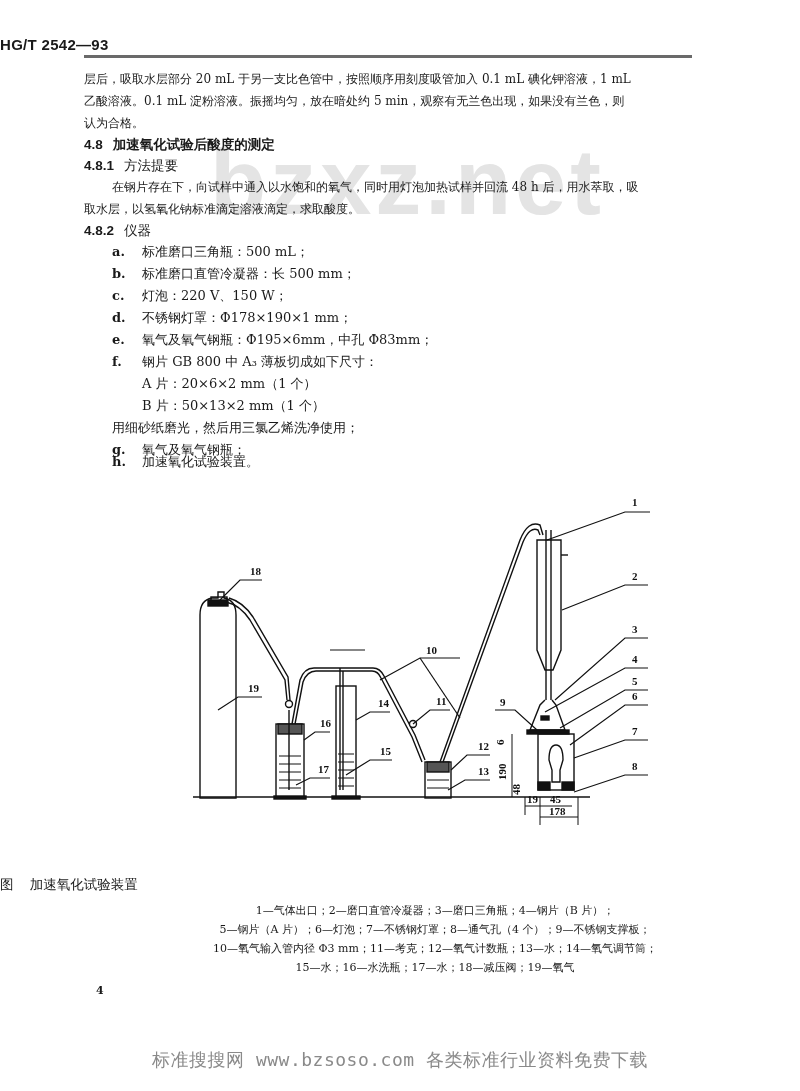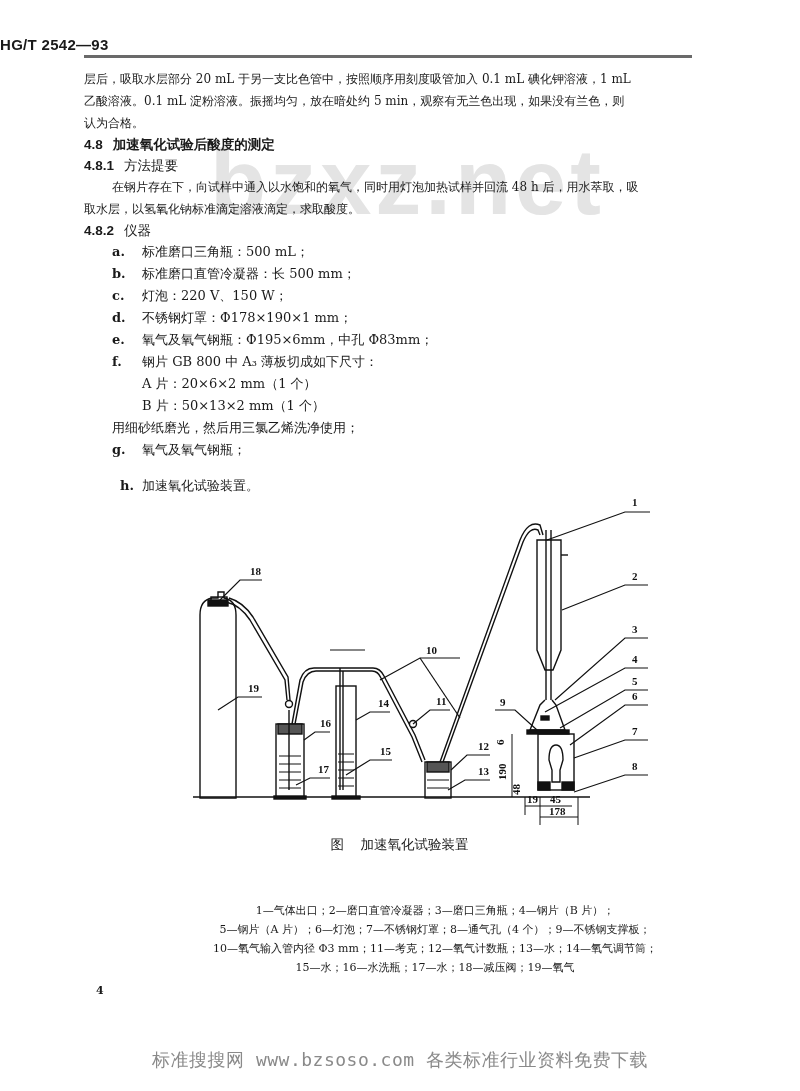--- a/index.html
+++ b/index.html
@@ -11,21 +11,21 @@
   .para { position: absolute; left: 84px; width: 610px; font-size: 12px; line-height: 22px; }
   .heading { position: absolute; left: 84px; font-size: 13.5px; line-height: 20px; }
   .heading .num { font-family: "Liberation Sans", sans-serif; font-weight: bold; margin-right: 10px; }
   .list-item { position: absolute; left: 112px; font-size: 13px; line-height: 20px; }
   .list-item .letter { display: inline-block; width: 30px; font-weight: bold; }
   .sub-item { position: absolute; left: 142px; font-size: 13px; line-height: 20px; }
   .watermark { position: absolute; left: 210px; top: 130px; font-family: "Liberation Sans", sans-serif;
          font-weight: bold; font-size: 92px; color: #e4e4e4; letter-spacing: 4px; z-index: 0; }
   .content { position: relative; z-index: 1; }
   .figure { position: absolute; left: 0; top: 460px; width: 800px; height: 410px; }
-  .caption { position: absolute; top: 836px; left: 0; width: 799px; text-align: center; font-size: 13.5px; }
+  .caption { position: absolute; top: 876px; left: 0; width: 799px; font-size: 13.5px; }
   .legend-line { position: absolute; left: 0; width: 800px; text-align: center; font-size: 11px; line-height: 18px; margin-left: 35px; }
   .page-num { position: absolute; left: 96px; top: 984px; font-size: 11px; font-weight: bold; }
   .footer { position: absolute; left: 0; top: 1048px; width: 800px; text-align: center;
          font-family: "DejaVu Sans Mono", monospace; font-size: 18px; color: #8a8a8a; letter-spacing: 0.5px; }
   svg text { font-family: "Liberation Serif", serif; font-size: 11px; font-weight: bold; fill: #111; }
 </style>
 </head>
 <body>
 
 <div class="watermark">bzxz.net</div>
@@ -75,21 +75,21 @@
   </div>
   <div class="list-item" style="top:352px;">
     <span class="letter">f.</span><span>钢片 GB 800 中 A₃ 薄板切成如下尺寸：</span>
   </div>
   <div class="sub-item" style="top:374px;">A 片：20×6×2 mm（1 个）</div>
   <div class="sub-item" style="top:396px;">B 片：50×13×2 mm（1 个）</div>
   <div class="list-item" style="top:418px;left:112px;">用细砂纸磨光，然后用三氯乙烯洗净使用；</div>
   <div class="list-item" style="top:440px;">
     <span class="letter">g.</span><span>氧气及氧气钢瓶；</span>
   </div>
-  <div class="list-item" style="top:476px;text-align:center;">
+  <div class="list-item" style="top:452px;">
     <span class="letter">h.</span><span>加速氧化试验装置。</span>
   </div>
 
   <div class="figure">
     <svg width="800" height="410" viewBox="0 460 800 410" xmlns="http://www.w3.org/2000/svg">
       <g stroke="#111" stroke-width="1.4" fill="none">
 
         <line x1="193" y1="797" x2="590" y2="797"></line>
 
         <path d="M200 798 L200 615 Q200 600 212 598 L218 598 L218 592 L224 592 L224 598 Q236 600 236 615 L236 798 Z"></path>

